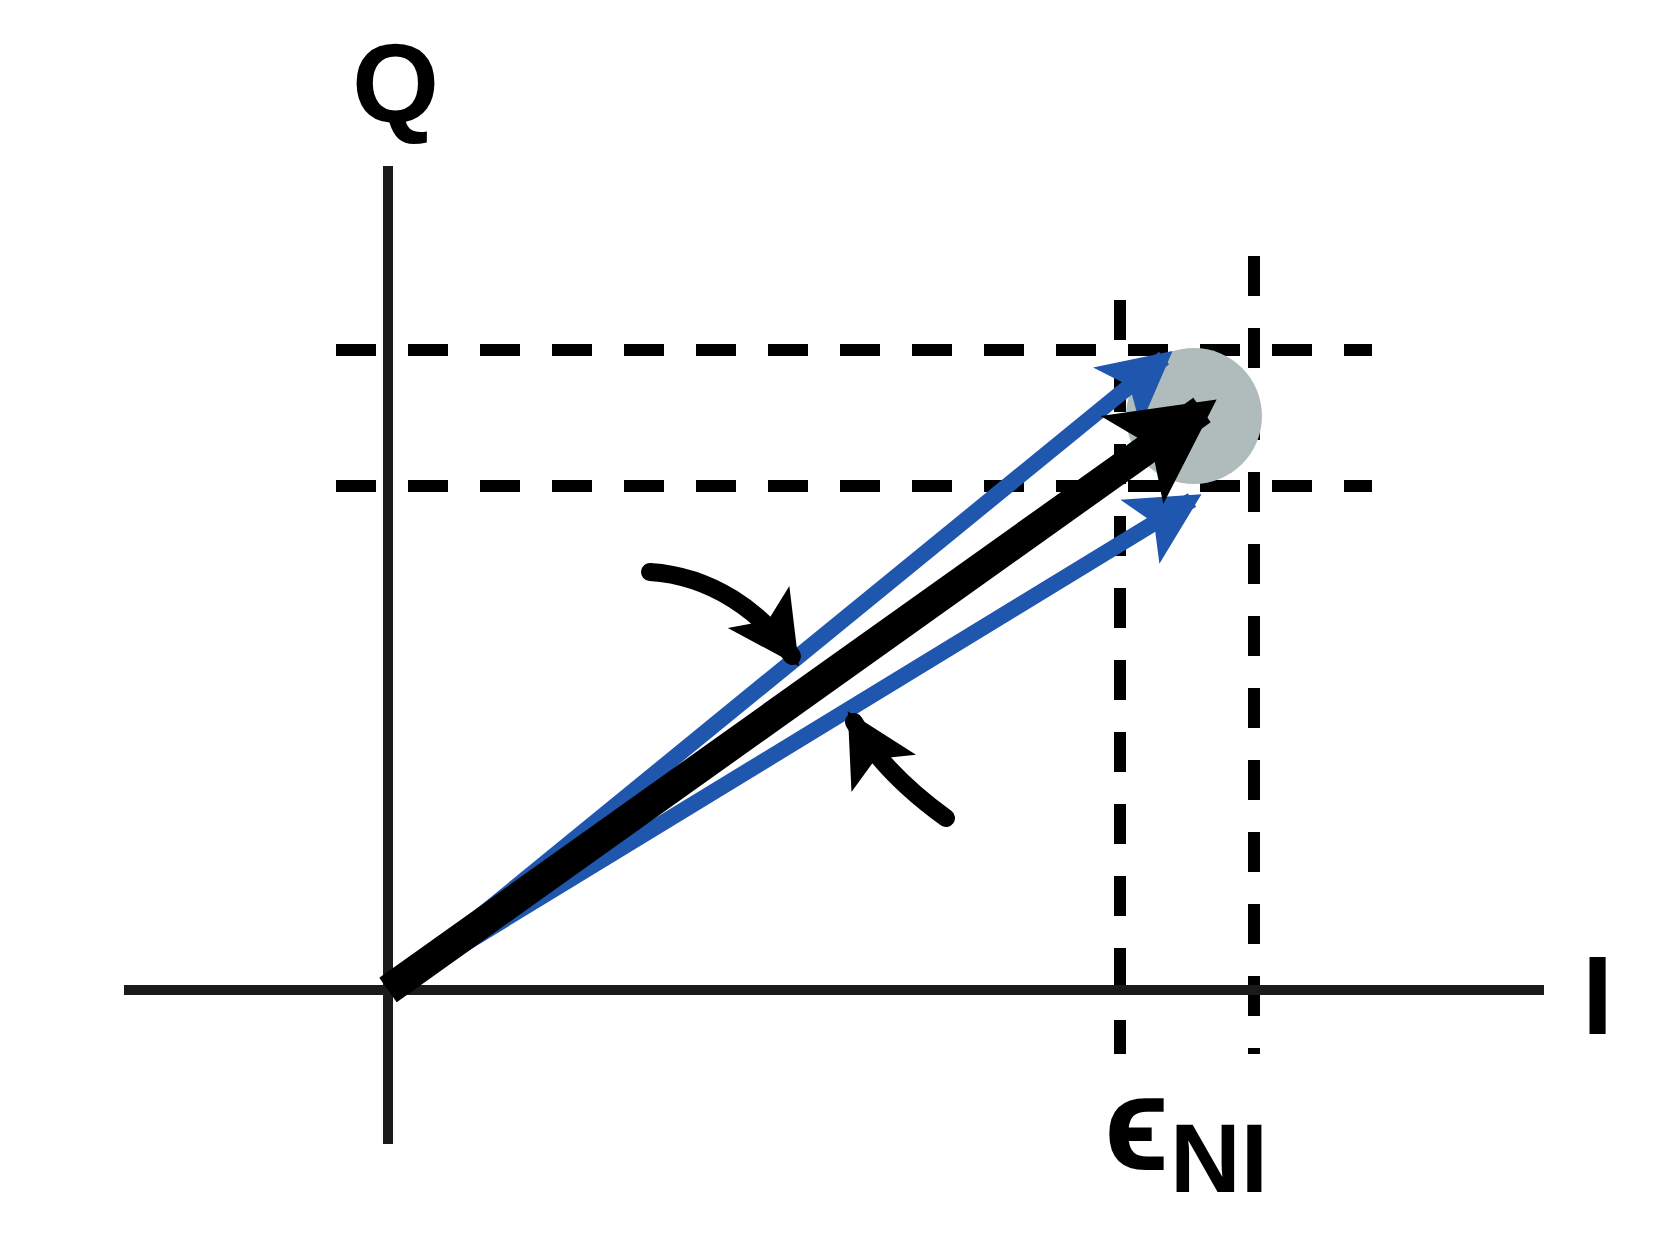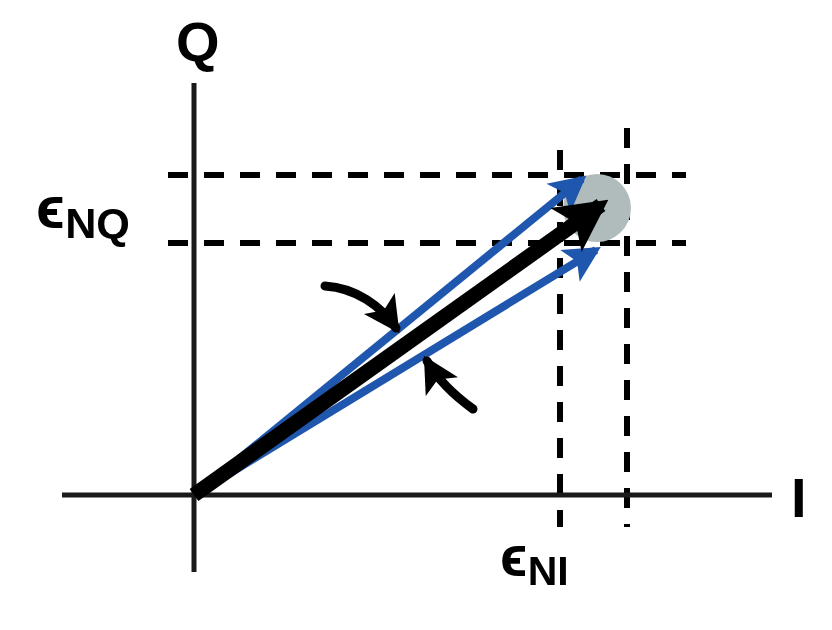--- a/index.html
+++ b/index.html
@@ -35,21 +35,21 @@
     font-size: 0.72em;
     font-weight: bold;
     vertical-align: baseline;
     position: relative;
     top: 0.22em;
     left: 0.01em;
   }
   #label-q       { left: 176px; top: 14px;  font-size: 56px; }
   #label-i       { left: 791px; top: 470px; font-size: 56px; }
   #label-eps-nq  { left: 36px;  top: 178px; font-size: 60px; }
-  #label-eps-ni  { left: 500px; top: 528px; font-size: 57px; }
+  #label-eps-ni  { left: 552px; top: 528px; font-size: 68px; }
   #label-phi-ni  { left: 397px; top: 406px; font-size: 58px; }
 </style>
 </head>
 <body>
 
 <div id="stage">
 
   <svg id="diagram" viewBox="0 0 832 630" aria-hidden="true">
     <defs>
       <marker id="arrowBlue" viewBox="0 0 12 12" refX="9.4" refY="6" markerWidth="5.2" markerHeight="5.2" orient="auto-start-reverse">
@@ -91,22 +91,19 @@
   </svg>
 
   <div class="lbl" id="label-q">
     <span>Q</span>
   </div>
 
   <div class="lbl" id="label-i">
     <span>I</span>
   </div>
 
-  <div class="lbl" id="label-eps-nq">
-    <span>ϵ</span><span class="sub">NQ</span>
-  </div>
 
   <div class="lbl" id="label-eps-ni">
     <span>ϵ</span><span class="sub">NI</span>
   </div>
 
 
 </div>
 
 </body></html>

